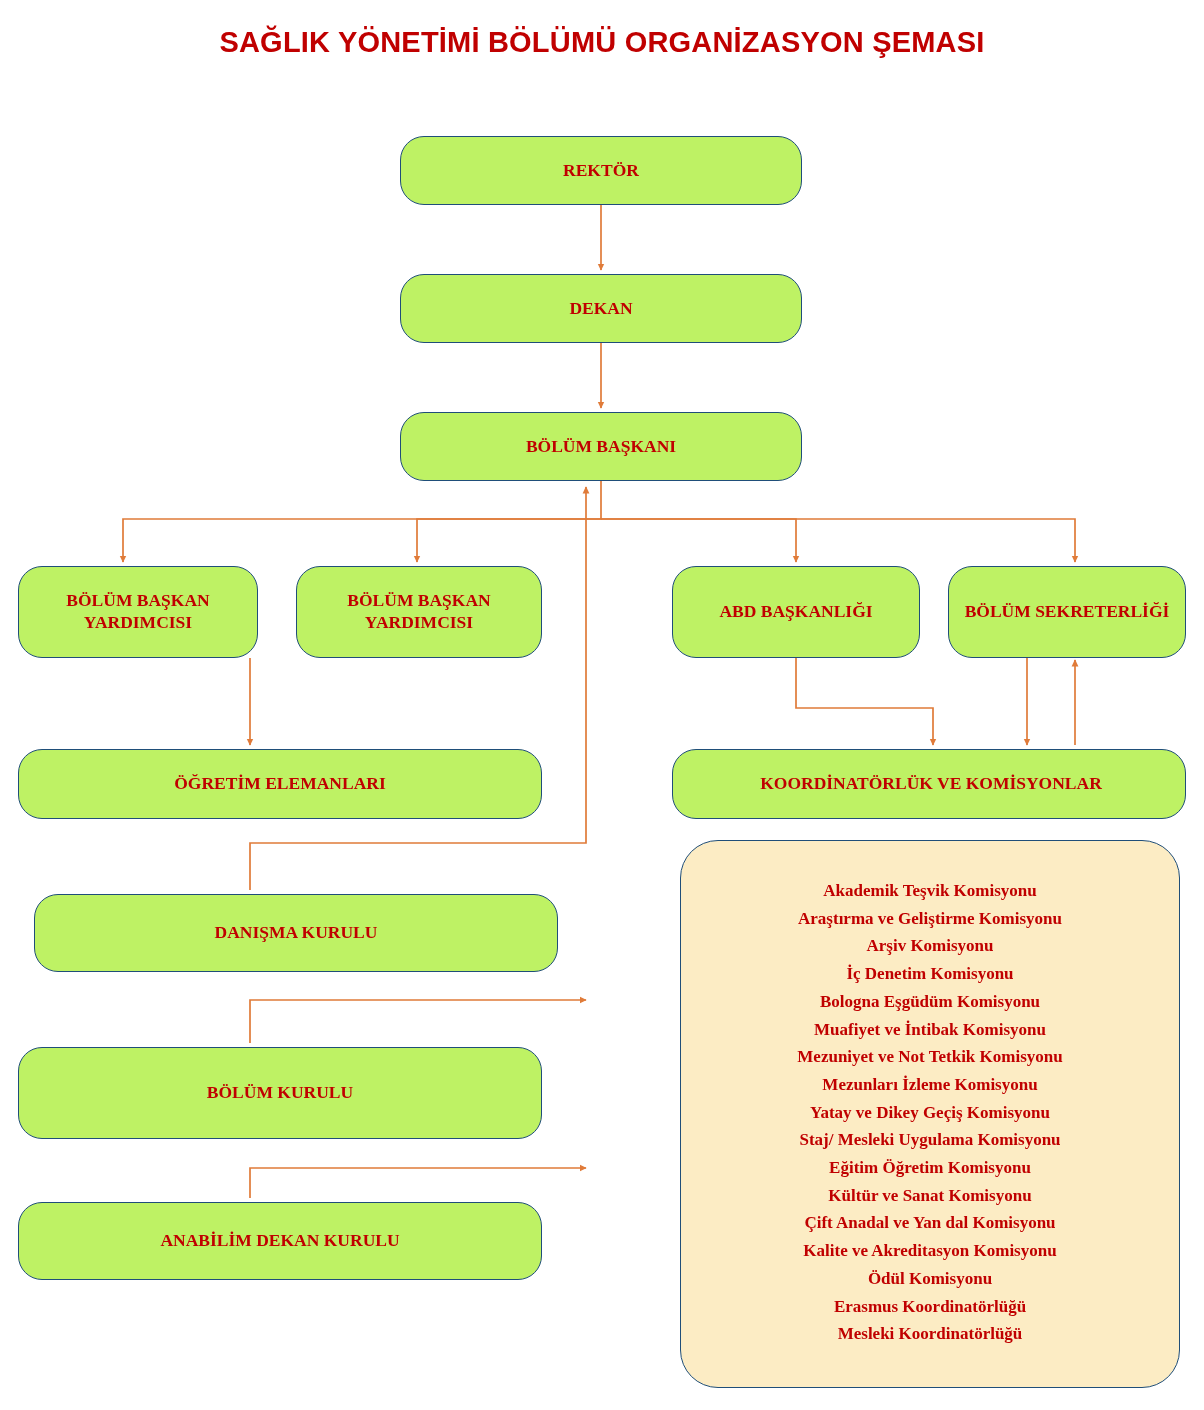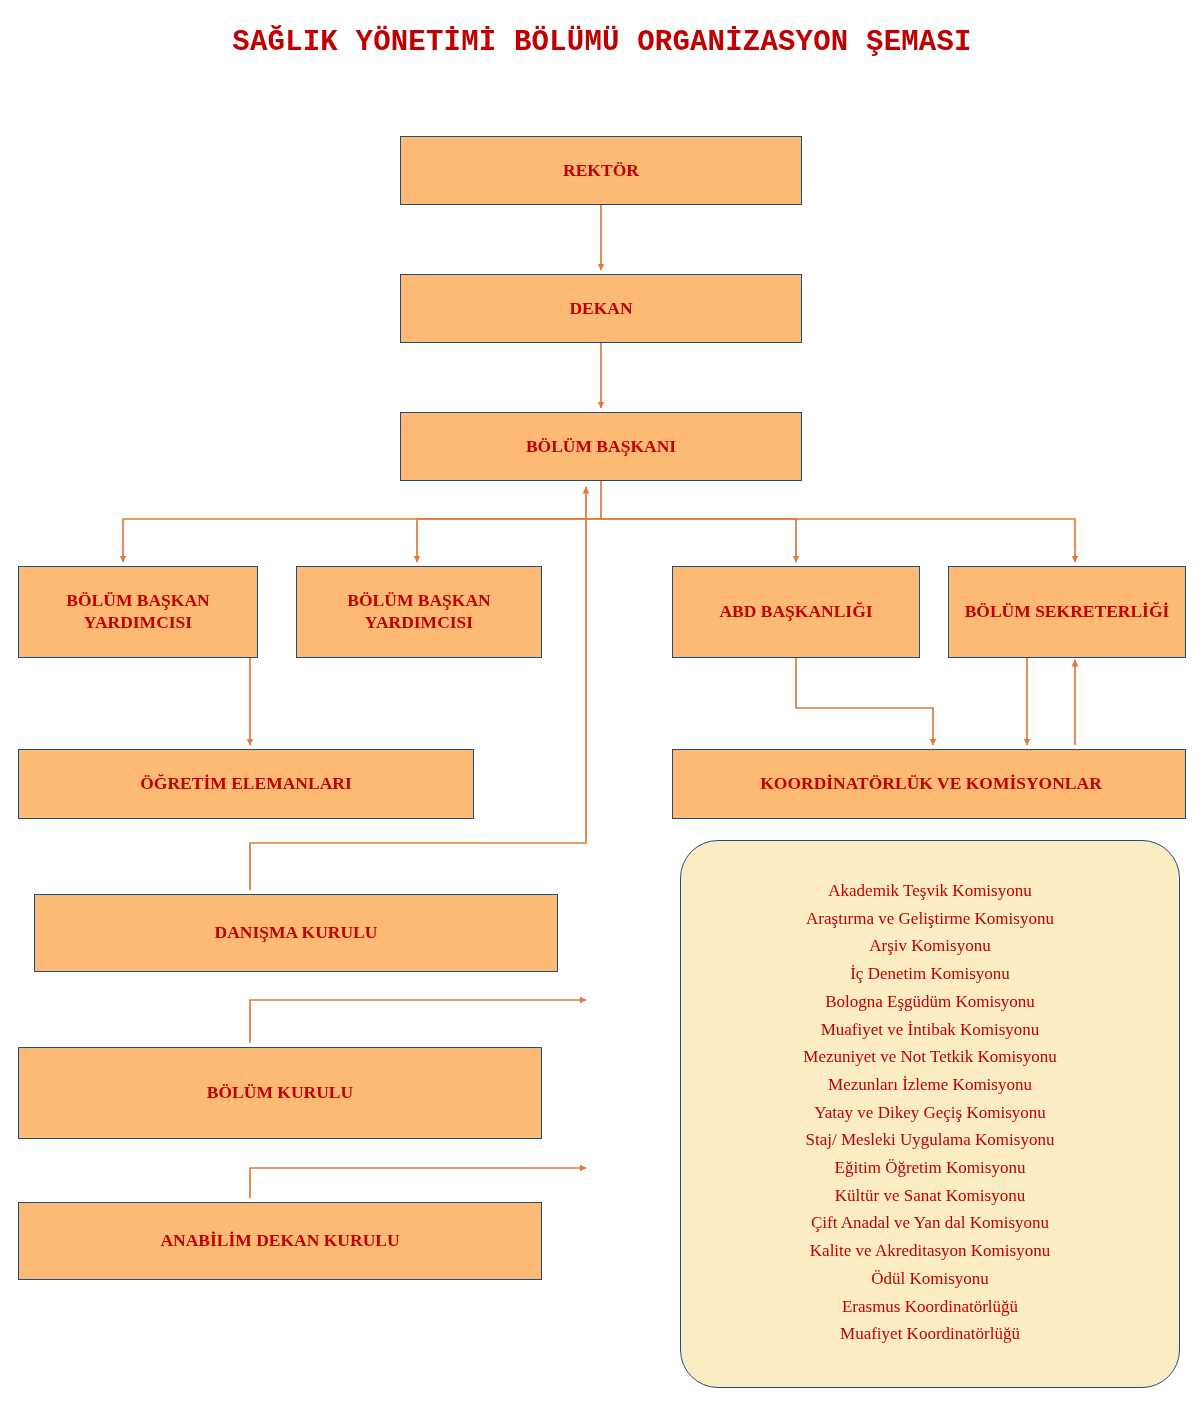--- a/index.html
+++ b/index.html
@@ -29,28 +29,28 @@
   .title {
     position: absolute;
     left: 0;
     top: 26px;
     width: 1204px;
     text-align: center;
     font-size: 29px;
     font-weight: bold;
     color: #c00000;
     letter-spacing: 0.2px;
-    font-family: Liberation Mono, monospace;
+    font-family: Liberation Sans, sans-serif;
   }
   .node {
     position: absolute;
     box-sizing: border-box;
-    background: #fdba74;
+    background: #bef264;
     border: 1.3px solid #1f4e79;
-    border-radius: 0;
+    border-radius: 24px;
     display: flex;
     align-items: center;
     justify-content: center;
     text-align: center;
     color: #c00000;
     font-weight: bold;
     font-size: 17.5px;
     line-height: 1.25;
     padding: 4px 8px;
     font-family: "Liberation Serif", serif;
@@ -59,21 +59,21 @@
     display: block;
     width: 100%;
   }
   .panel {
     position: absolute;
     box-sizing: border-box;
     background: #fcecc4;
     border: 1.3px solid #1f4e79;
     border-radius: 38px;
     color: #c00000;
-    font-weight: normal;
+    font-weight: bold;
     font-size: 17px;
     line-height: 1.63;
     text-align: center;
     padding: 36px 14px 20px 14px;
     font-family: "Liberation Serif", serif;
   }
   .panel .line {
     display: block;
     white-space: nowrap;
   }
@@ -142,21 +142,21 @@
   </div>
 
   <div class="node" style="left:672px; top:566px; width:248px; height:92px;">
     <span>ABD BAŞKANLIĞI</span>
   </div>
 
   <div class="node" style="left:948px; top:566px; width:238px; height:92px;">
     <span>BÖLÜM SEKRETERLİĞİ</span>
   </div>
 
-  <div class="node" style="left:18px; top:749px; width:456px; height:70px;">
+  <div class="node" style="left:18px; top:749px; width:524px; height:70px;">
     <span>ÖĞRETİM ELEMANLARI</span>
   </div>
 
   <div class="node" style="left:672px; top:749px; width:514px; height:70px;padding-left:12px;">
     <span>KOORDİNATÖRLÜK VE KOMİSYONLAR</span>
   </div>
 
   <div class="node" style="left:34px; top:894px; width:524px; height:78px;">
     <span>DANIŞMA KURULU</span>
   </div>
@@ -179,16 +179,16 @@
     <span class="line">Mezuniyet ve Not Tetkik Komisyonu</span>
     <span class="line">Mezunları İzleme Komisyonu</span>
     <span class="line">Yatay ve Dikey Geçiş Komisyonu</span>
     <span class="line">Staj/ Mesleki Uygulama Komisyonu</span>
     <span class="line">Eğitim Öğretim Komisyonu</span>
     <span class="line">Kültür ve Sanat Komisyonu</span>
     <span class="line">Çift Anadal ve Yan dal Komisyonu</span>
     <span class="line">Kalite ve Akreditasyon Komisyonu</span>
     <span class="line">Ödül Komisyonu</span>
     <span class="line">Erasmus Koordinatörlüğü</span>
-    <span class="line">Muafiyet Koordinatörlüğü</span>
+    <span class="line">Mesleki Koordinatörlüğü</span>
   </div>
 
 </div>
 
 </body></html>

